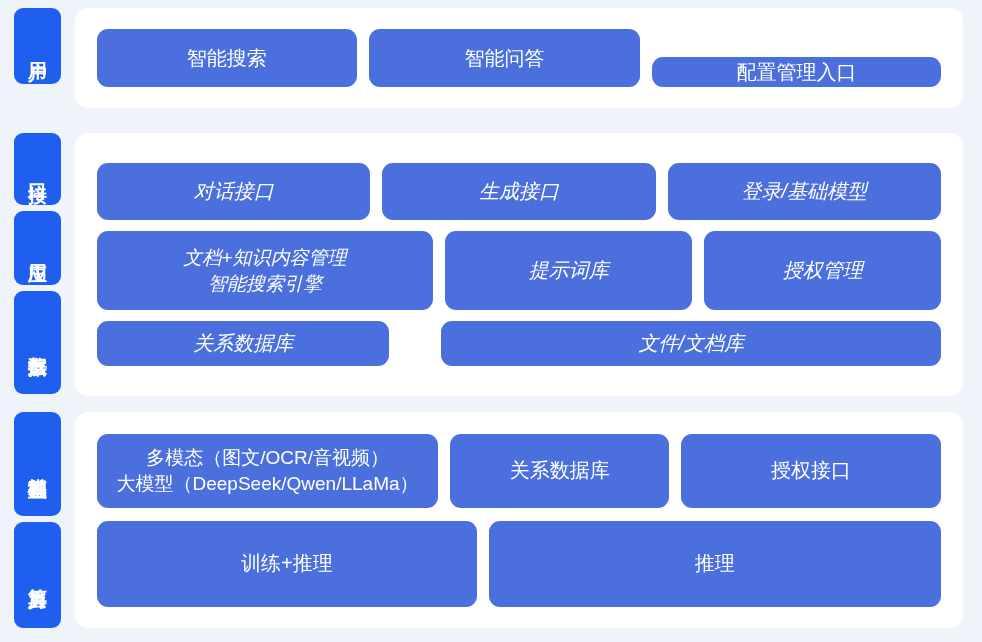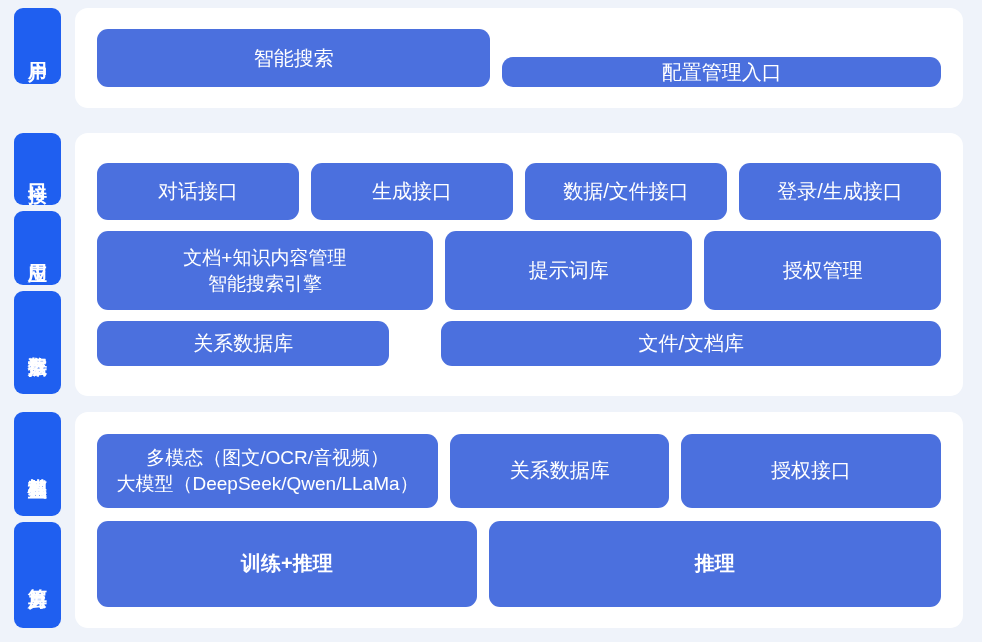--- a/index.html
+++ b/index.html
@@ -70,34 +70,34 @@
   .card {
     flex: 1 1 auto;
     background: #ffffff;
     border-radius: 13px;
     box-sizing: border-box;
     display: flex;
     flex-direction: column;
     justify-content: center;
   }
   .card.users  { padding: 11px 22px; justify-content: center; }
-  .card.middle { padding: 1px 22px; gap: 11px; }
+  .card.middle { padding: 1px 22px; gap: 11px; font-style: italic; }
   .card.bottom { padding: 12px 22px; gap: 13px; }
 
   
   .row {
     display: flex;
     gap: 12px;
   }
   .row.r-if    { height: 57px; }
   .row.r-app   { height: 79px; border-radius: 26px; }
   .row.r-data  { height: 45px; justify-content: space-between; }
   .row.r-user  { height: 58px; }
   .row.r-model { height: 74px; }
-  .row.r-power { height: 86px; font-weight: bold; }
+  .row.r-power { height: 86px; }
 
   .box {
     background: #4b70de;
     color: #ffffff;
     border-radius: 11px;
     display: flex;
     align-items: center;
     justify-content: center;
     text-align: center;
     font-size: 20px;
@@ -123,38 +123,38 @@
 
 <div class="diagram">
 
   <div class="section users">
     <div class="tab-col">
       <div class="tab t-user">用户</div>
     </div>
     <div class="card users">
       <div class="row r-user">
         <div class="box f-1">智能搜索</div>
+        <div class="box f-105">智能问答</div>
         <div class="box f-112">配置管理入口</div>
       </div>
     </div>
   </div>
 
   <div class="section middle">
     <div class="tab-col">
       <div class="tab t-if">接口</div>
       <div class="tab t-app">应用</div>
       <div class="tab t-data">数据层</div>
     </div>
     <div class="card middle">
 
       <div class="row r-if">
         <div class="box f-1">对话接口</div>
         <div class="box f-1">生成接口</div>
-        <div class="box f-1">数据/文件接口</div>
-        <div class="box f-1">登录/生成接口</div>
+        <div class="box f-1">登录/基础模型</div>
       </div>
 
       <div class="row r-app">
         <div class="box multi f-145">文档+知识内容管理
 智能搜索引擎</div>
         <div class="box f-105">提示词库</div>
         <div class="box f-1">授权管理</div>
       </div>
 
       <div class="row r-data">

